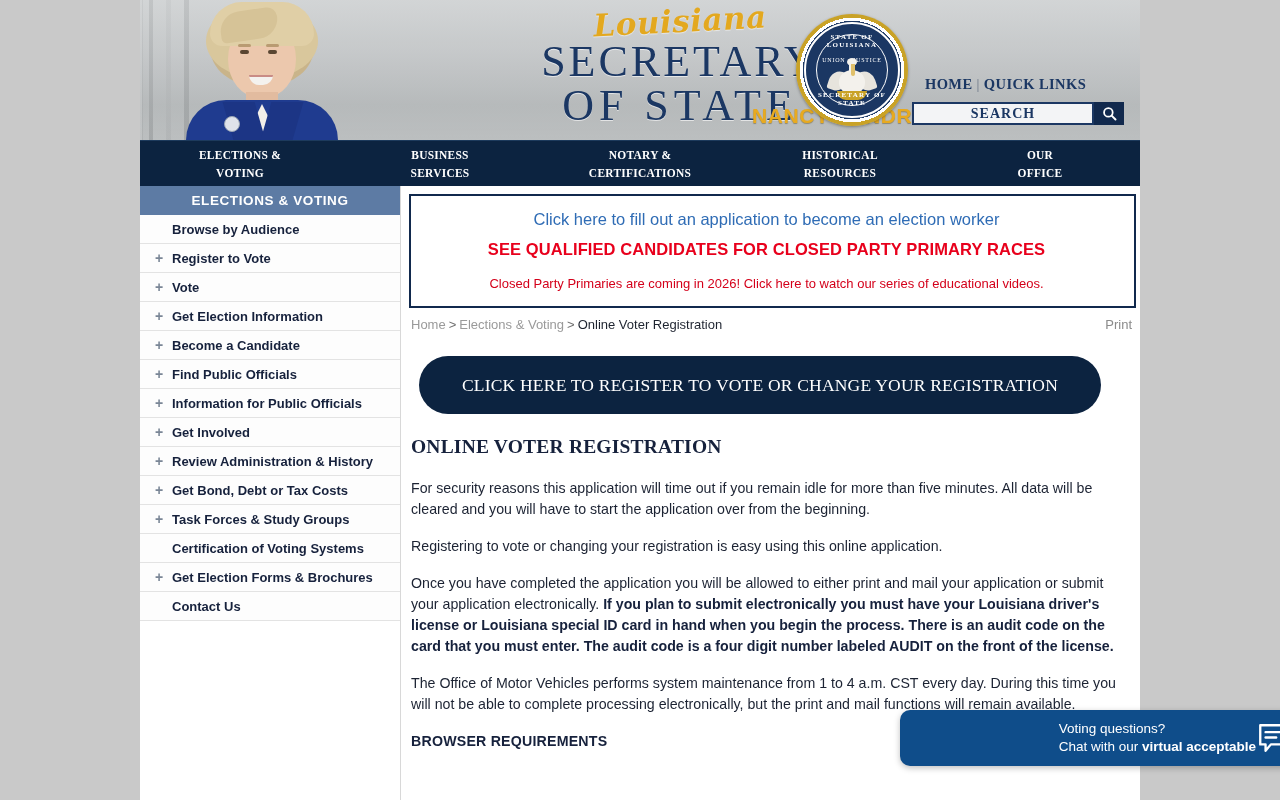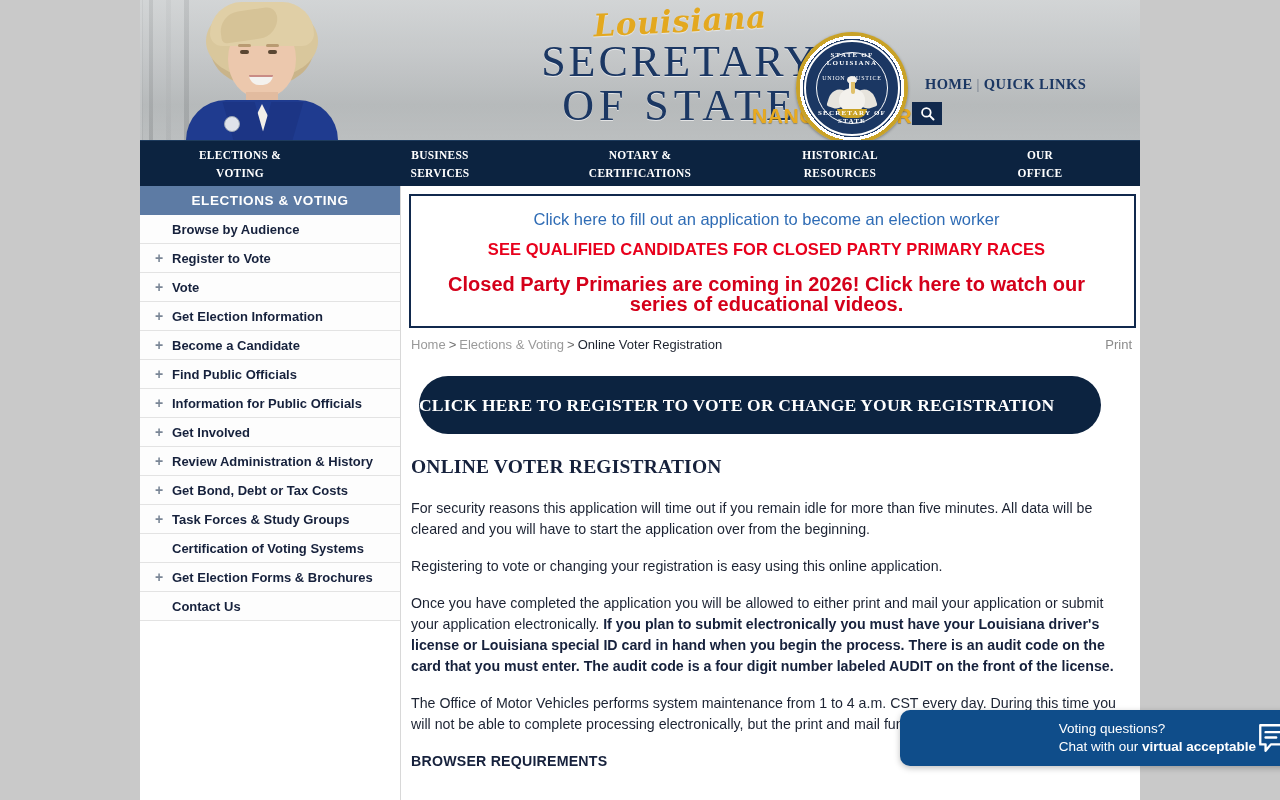--- a/index.html
+++ b/index.html
@@ -73,21 +73,21 @@
   }
   .wm-sos .l2{display:block;font-size:44px;letter-spacing:5px;}
   .nancy{
     position:absolute;left:612px;top:104px;
     font-family:"Liberation Sans", sans-serif;font-weight:bold;font-size:21px;
     color:#e8aa20;letter-spacing:.6px;
     text-shadow:0 1px 1px rgba(90,70,10,.45);
   }
 
   .seal{
-    position:absolute;left:656px;top:32px;width:112px;height:112px;border-radius:50%;
+    position:absolute;left:656px;top:14px;width:112px;height:112px;border-radius:50%;
     background:radial-gradient(circle at 50% 50%, #1b3763 0 62%, #ffffff 62% 66%, #c9a227 66% 86%, #e8d79a 86% 92%, #b9a05f 92% 100%);
     box-shadow:0 1px 3px rgba(0,0,0,.35);
   }
   .seal .ring{
     position:absolute;left:50%;top:50%;transform:translate(-50%,-50%);
     width:92px;height:92px;border-radius:50%;
     background:#1b3763;border:2px solid #ffffff;
   }
   .seal .ring2{
     position:absolute;left:50%;top:50%;transform:translate(-50%,-50%);
@@ -172,38 +172,38 @@
     margin:8px 4px 0 8px;border:2px solid #11294d;background:#ffffff;
     padding:10px 26px 12px 14px;text-align:center;
   }
   .alert .l1{
     color:#2f6cb5;font-size:16.5px;line-height:22px;padding:2px 0 8px 0;
   }
   .alert .l2{
     color:#e8001c;font-weight:bold;font-size:16.5px;letter-spacing:.1px;line-height:22px;padding-bottom:14px;
   }
   .alert .l3{
-    color:#d4001a;font-weight:bold;font-size:20px;line-height:20px;
+    color:#d4001a;font-weight:normal;font-size:13px;line-height:20px;
   }
 
   .crumbrow{
     display:flex;align-items:center;justify-content:space-between;
     padding:9px 6px 0 10px;
   }
   .crumb{font-size:13px;color:#16213c;}
   .crumb a{color:#9a9a9a;text-decoration:none;}
   .crumb .sep{color:#6f6f6f;margin:0 3px;}
   .crumb .cur{color:#1e2430;}
   .printlink{font-size:13px;color:#8b8b8b;padding-right:2px;}
 
   .cta-wrap{padding:24px 16px 0 18px;}
   .cta{
     display:block;width:682px;height:58px;background:#0c2340;border-radius:32px;
-    color:#ffffff;font-family:"Liberation Serif", serif;font-weight:bold;
-    font-size:17.5px;letter-spacing:.2px;line-height:58px;
+    color:#ffffff;font-family:"Liberation Serif", serif;font-weight:normal;
+    font-size:17.5px;letter-spacing:.2px;text-align:center;line-height:58px;
   }
 
   .article{padding:22px 16px 0 10px;}
   .h1{
     font-family:"Liberation Serif", serif;font-weight:bold;font-size:19.5px;color:#16213c;
     letter-spacing:.2px;margin:0 0 20px 0;
   }
   .p{
     font-size:14.2px;line-height:21px;color:#1c2333;margin:0 0 16px 0;max-width:706px;
   }
@@ -278,20 +278,21 @@
         </div>
         <div class="txt-bot">SECRETARY OF STATE</div>
       </div>
     </div>
 
     <div class="toplinks">
       <span>HOME</span><span class="sep">|</span><span>QUICK LINKS</span>
     </div>
 
     <div class="searchwrap">
+      <div class="searchbox">SEARCH</div>
       <div class="searchbtn">
         <svg width="15" height="15" viewBox="0 0 16 16">
           <circle cx="6.8" cy="6.8" r="4.6" fill="none" stroke="#ffffff" stroke-width="1.9"></circle>
           <line x1="10.3" y1="10.3" x2="14.4" y2="14.4" stroke="#ffffff" stroke-width="2.1" stroke-linecap="round"></line>
         </svg>
       </div>
     </div>
   </div>
 
   <div class="nav">

